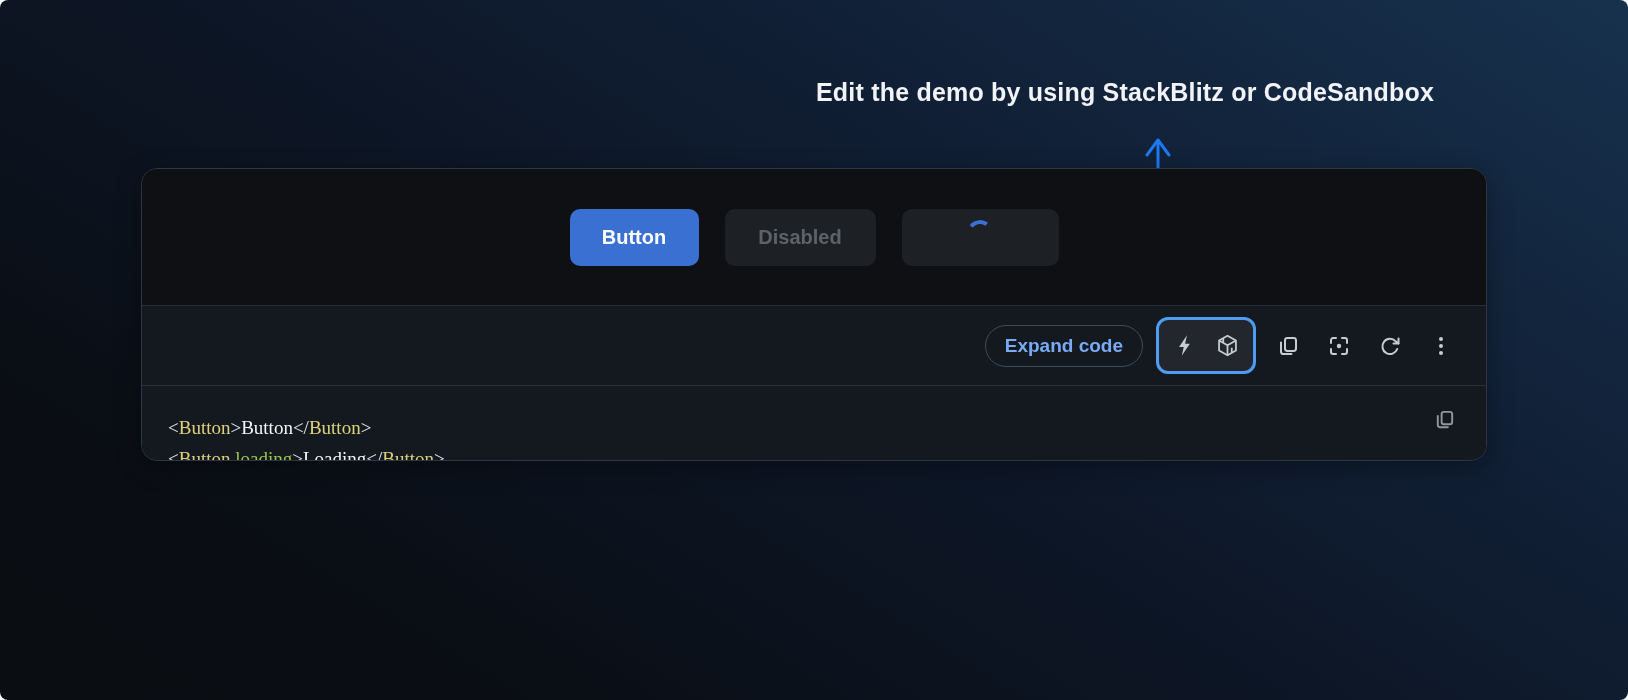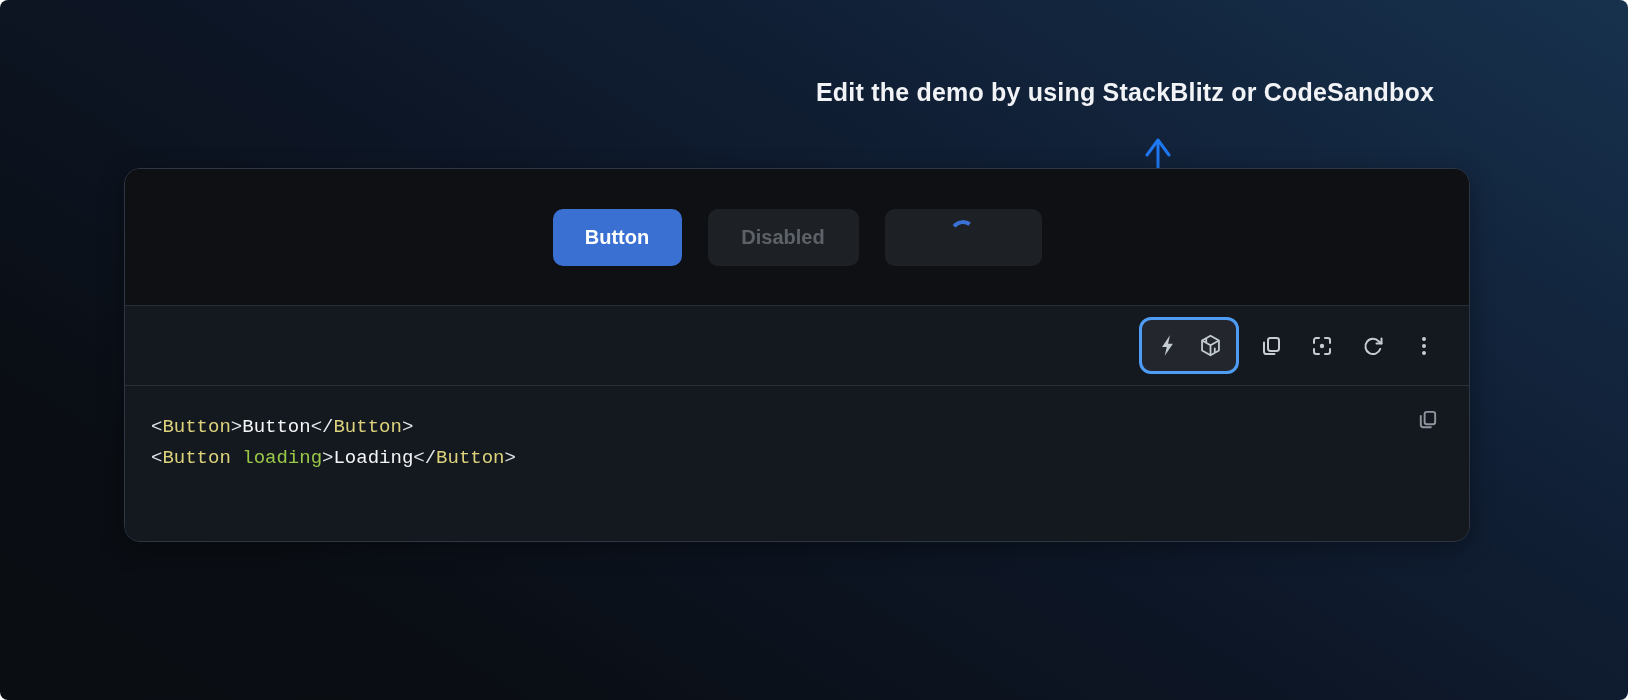--- a/index.html
+++ b/index.html
@@ -12,21 +12,21 @@
   }
 
   .annotation {
     position: absolute; top: 78px; right: 194px;
     font-size: 25px; font-weight: 700; color: #f1f3f6; letter-spacing: .2px;
   }
 
   .arrow-svg { position: absolute; inset: 0; pointer-events: none; }
 
   .card {
-    position: absolute; left: 124px; top: 168px; width: 1346px; height: 374px;
+    position: absolute; left: 141px; top: 168px; width: 1346px; height: 293px;
     border: 1px solid #2d3642; border-radius: 16px; background: #14191f;
     display: flex; flex-direction: column; overflow: hidden;
     box-shadow: 0 6px 24px rgba(0,0,0,.35);
   }
 
   .demo-section {
     flex: none; height: 137px; background: #0f1014;
     display: flex; align-items: center; justify-content: center; gap: 26px;
     border-bottom: 1px solid #272f3a;
   }
@@ -64,21 +64,21 @@
   .icon-btn {
     width: 38px; height: 44px; background: none; border: none; cursor: pointer;
     display: flex; align-items: center; justify-content: center; color: #c6ccd4; padding: 0;
   }
   .icon-btn svg { display: block; }
 
   .code-section {
     flex: 1; background: #14191f; position: relative; padding: 26px 60px 0 26px;
   }
   .code-line {
-    font-family: Liberation Mono, monospace; font-size: 19px; line-height: 31px;
+    font-family: Liberation Serif, serif; font-size: 19px; line-height: 31px;
     white-space: pre;
   }
   .tok-punct { color: #e3e7ec; }
   .tok-tag   { color: #ddd27c; }
   .tok-attr  { color: #9ac847; }
   .tok-text  { color: #f3f5f7; }
 
   .code-copy {
     position: absolute; top: 22px; right: 30px;
     background: none; border: none; padding: 0; cursor: pointer; color: #8f969f;
@@ -101,20 +101,21 @@
 
     <div class="demo-section">
       <button class="btn btn-primary">Button</button>
       <button class="btn btn-disabled" disabled="">Disabled</button>
       <button class="btn btn-loading">
         <span class="spinner"></span>
       </button>
     </div>
 
     <div class="toolbar">
+      <button class="expand-pill">Expand code</button>
 
       <div class="highlight-group">
         <button class="icon-btn" title="">
           <svg width="25" height="25" viewBox="0 0 24 24" fill="currentColor">
             <path d="M13.4 2.2 5.8 13.5h4.5l-1.9 8.3 7.8-11.6h-4.6l1.8-8z"></path>
           </svg>
         </button>
         <button class="icon-btn" title="">
           <svg width="25" height="25" viewBox="0 0 24 24" fill="none" stroke="currentColor" stroke-width="1.7" stroke-linejoin="round">
             <path d="M12 2.6l8.1 4.6v9.6L12 21.4l-8.1-4.6V7.2z"></path>

